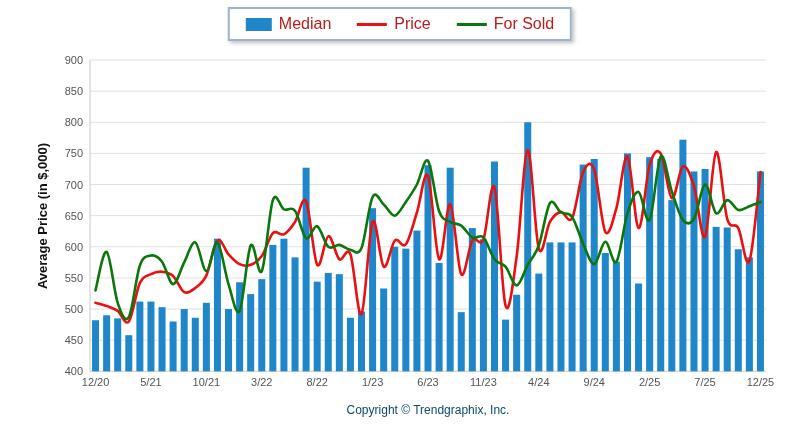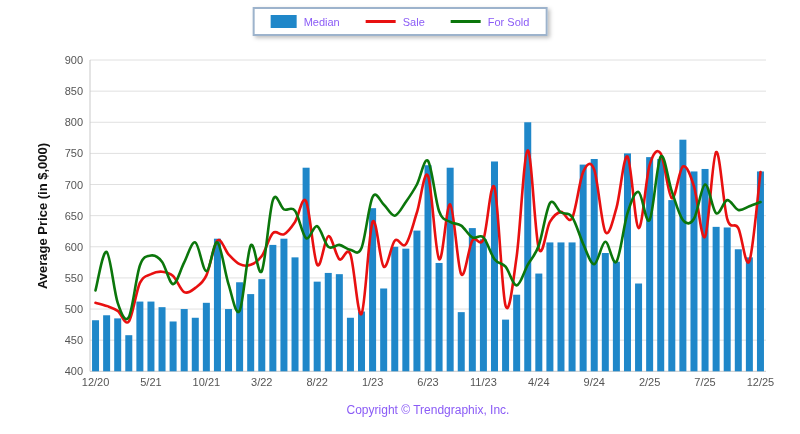--- a/index.html
+++ b/index.html
@@ -3,26 +3,26 @@
 <meta charset="utf-8">
 <style>
   html,body{margin:0;padding:0;background:#fff;}
   .chart-wrap{position:relative;width:800px;height:434px;background:#fff;overflow:hidden;
               font-family:"Liberation Sans",sans-serif;}
   svg{position:absolute;left:0;top:0;}
   .legend{position:absolute;top:7px;left:50%;transform:translateX(-50%);
           display:flex;align-items:center;gap:26px;background:#fff;
           border:2px solid #9db3cc;padding:6px 16px;box-shadow:2px 2px 4px rgba(0,0,0,0.25);}
   .legend-item{display:flex;align-items:center;gap:7px;cursor:pointer;}
-  .legend-label{font-size:11px;color:#8b5cf6;}
+  .legend-label{font-size:16px;color:#b91c1c;}
   .sw{display:inline-block;}
   .sw-bar{width:26px;height:13px;}
   .sw-line{width:30px;height:3px;}
   .copyright{position:absolute;left:90px;width:676px;top:403px;text-align:center;
-             font-size:12px;color:#8b5cf6;}
+             font-size:12px;color:#0c4a6e;}
 </style>
 </head>
 <body>
 
 <div class="chart-wrap">
 
   <svg width="800" height="434">
     <text transform="rotate(-90 47 216)" x="47" y="216" text-anchor="middle" font-size="13" font-weight="bold" fill="#111" font-family="Liberation Sans, sans-serif">Average Price (in $,000)</text>
     <g id="plot">
         <line x1="90" x2="766" y1="371.3" y2="371.3" stroke="#c9c9c9" stroke-width="1"></line>
@@ -127,21 +127,21 @@
       </g>
   </svg>
 
   <div class="legend">
     <div class="legend-item">
       <span class="sw sw-bar" style="background: rgb(31, 135, 201);"></span>
       <span class="legend-label">Median</span>
     </div>
     <div class="legend-item">
       <span class="sw sw-line" style="background: rgb(232, 16, 16);"></span>
-      <span class="legend-label">Sale</span>
+      <span class="legend-label">Price</span>
     </div>
     <div class="legend-item">
       <span class="sw sw-line" style="background: rgb(11, 118, 11);"></span>
       <span class="legend-label">For Sold</span>
     </div>
   </div>
 
   <div class="copyright">Copyright © Trendgraphix, Inc.</div>
 </div>
 

